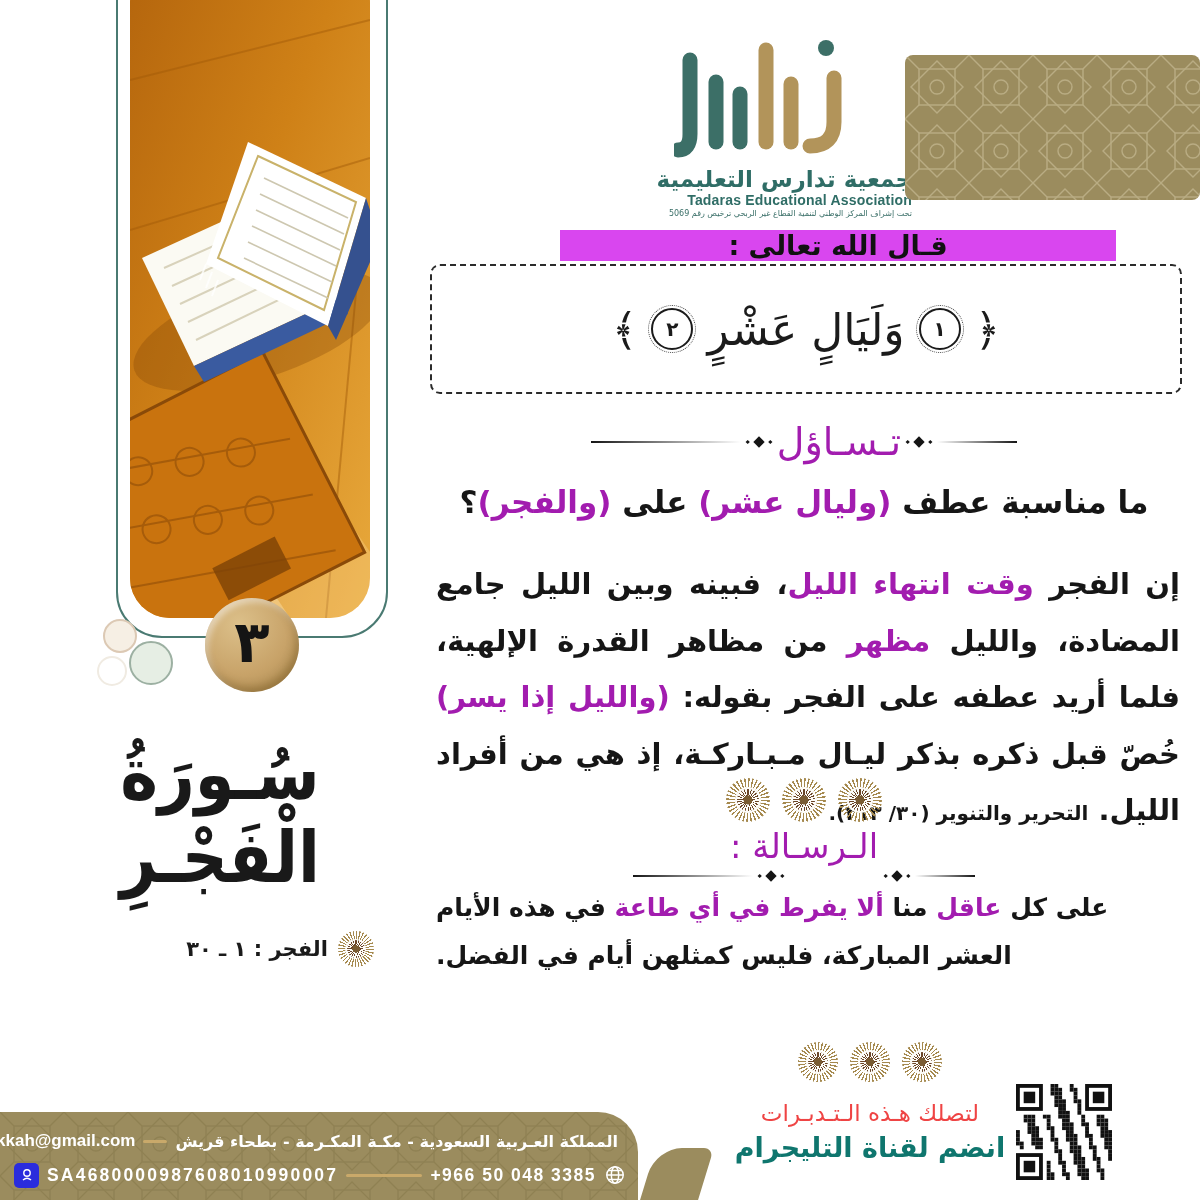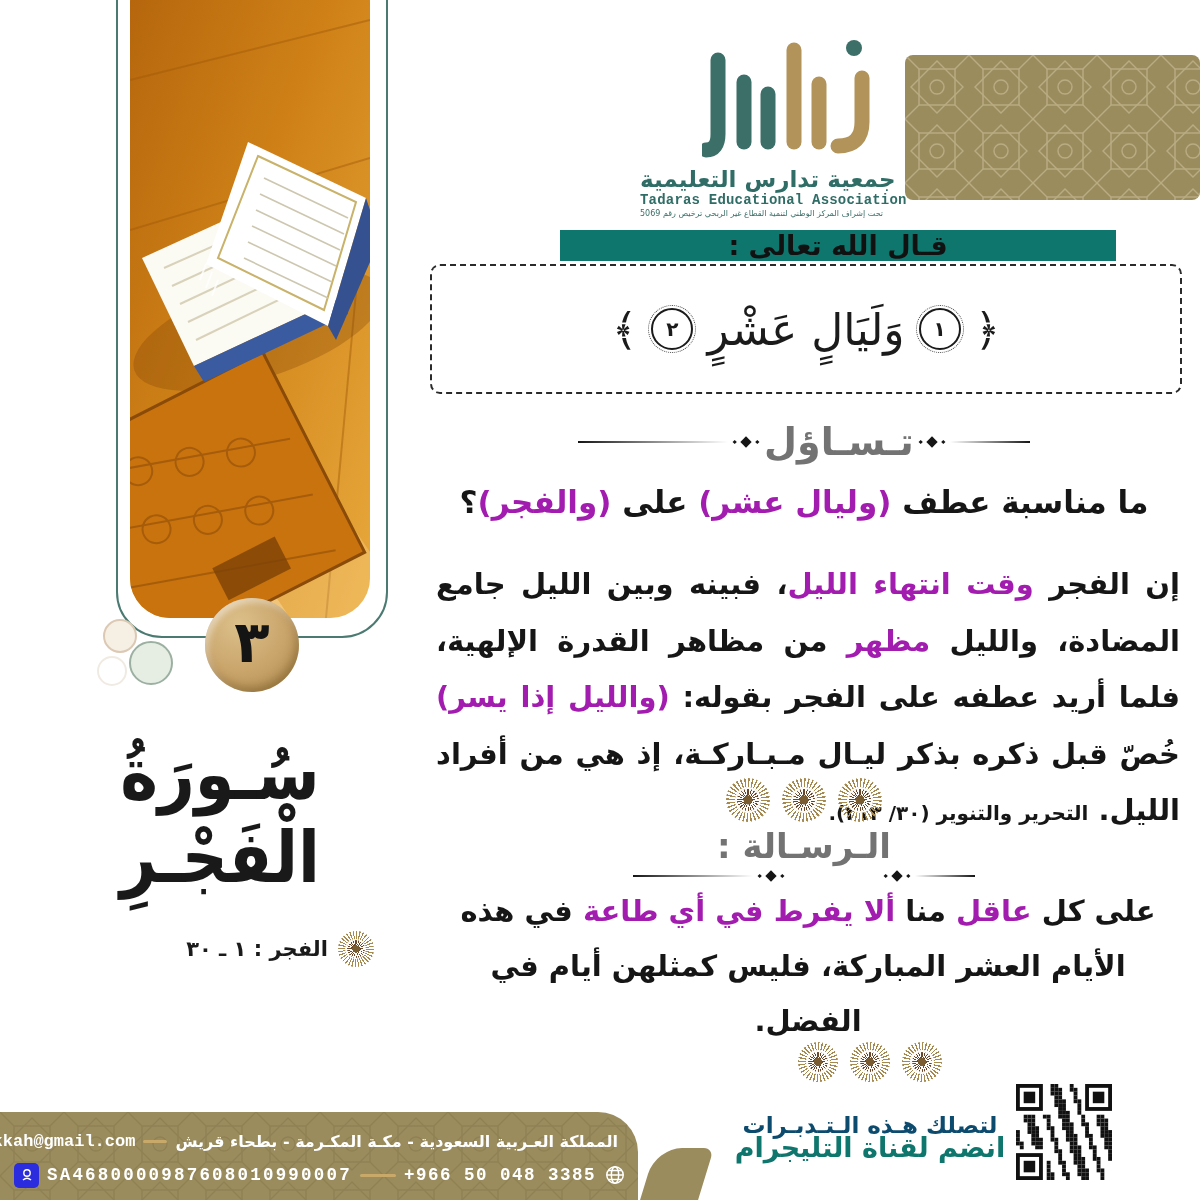--- a/index.html
+++ b/index.html
@@ -1,19 +1,19 @@
 <!DOCTYPE html>
 <html lang="ar"><head>
 <meta charset="utf-8">
 <style>
   html,body{margin:0;padding:0;}
   body{width:1200px;height:1200px;position:relative;background:#ffffff;overflow:hidden;
        font-family:"DejaVu Sans",sans-serif;-webkit-font-smoothing:antialiased;}
   .abs{position:absolute;}
-  .latin{font-family:Liberation Mono, monospace;}
+  .latin{font-family:Liberation Sans, sans-serif;}
 
   
   .teal-frame{left:116px;top:-50px;width:268px;height:684px;border:2px solid #4a7a72;border-radius:46px;}
   .photo-wrap{left:130px;top:-38px;width:240px;height:656px;border-radius:40px;overflow:hidden;}
   .photo-wrap svg{display:block;}
 
   
   .num-circle{left:205px;top:598px;width:94px;height:94px;border-radius:50%;
     background:radial-gradient(circle at 36% 28%,#dcc08a,#c8a369 55%,#a9884e 100%);
     box-shadow:inset -3px -5px 8px rgba(90,60,10,.35), inset 3px 4px 6px rgba(255,255,255,.5);
@@ -25,46 +25,46 @@
   .circ.green{left:129px;top:641px;width:40px;height:40px;border:2px solid #9cb0a2;background:#e6eee4;}
   .circ.ghost{left:97px;top:656px;width:26px;height:26px;border:2px solid #f0ebe2;background:#fff;}
 
   
   .surah-callig{left:16px;top:742px;width:408px;text-align:center;color:#191919;
     font-size:64px;font-weight:bold;transform:scaleY(1.12);letter-spacing:-1px;}
   .surah-range{left:140px;top:884px;width:280px;display:flex;flex-direction:row;align-items:center;justify-content:center;gap:10px;direction:rtl;margin-top:47px;}
   .surah-range .txt{font-size:21px;font-weight:bold;color:#1a1a1a;}
 
   
-  .brand{left:640px;top:34px;width:300px;text-align:left;}
+  .brand{left:612px;top:34px;width:300px;text-align:right;}
   .brand .org-ar{color:#2f6d66;font-size:23px;font-weight:bold;margin-top:4px;}
   .brand .org-en{color:#2f6d66;font-size:14px;font-weight:bold;letter-spacing:.2px;}
   .brand .lic{color:#3a6f68;font-size:8px;margin-top:1px;}
 
   
   .band{left:905px;top:55px;width:295px;height:145px;}
 
   
   .quote-intro{left:560px;top:230px;width:540px;text-align:center;font-size:27px;font-weight:bold;color:#111;
-    background:#0f766e;z-index:3;padding:0 8px;}
+    background:#d946ef;z-index:3;padding:0 8px;}
   .verse-box{left:430px;top:264px;width:748px;height:126px;border:2px dashed #2b2b2b;border-radius:10px;
     display:flex;align-items:center;justify-content:center;z-index:2;}
   .verse{direction:rtl;display:flex;align-items:center;gap:14px;font-size:44px;color:#1b1b1b;}
   .ayah-mark{width:38px;height:38px;border:2px solid #1b1b1b;outline:1px dotted #444;outline-offset:2px;
     border-radius:50%;display:inline-flex;align-items:center;justify-content:center;
     font-size:20px;font-weight:bold;flex:0 0 auto;}
 
   
   .orn-row{display:flex;align-items:center;justify-content:center;gap:14px;}
   .orn-line{height:2px;background:#151515;}
   .orn-line.fadeL{background:linear-gradient(to left,#151515,rgba(0,0,0,0));}
   .orn-line.fadeR{background:linear-gradient(to right,#151515,rgba(0,0,0,0));}
   .dia{width:8px;height:8px;background:#151515;transform:rotate(45deg);
     box-shadow:8px -8px 0 -2.5px #151515,-8px 8px 0 -2.5px #151515;}
-  .sec-title{font-weight:bold;color:#737373;}
+  .sec-title{font-weight:normal;color:#a21caf;}
 
   .tasaul-row{left:430px;top:420px;width:748px;}
   .tasaul-row .sec-title{font-size:38px;}
   .question{left:430px;top:484px;width:748px;text-align:center;font-size:31px;font-weight:bold;color:#161616;direction:rtl;}
 
   .answer{left:436px;top:556px;width:744px;direction:rtl;text-align:justify;
     font-size:29px;font-weight:bold;color:#161616;line-height:1.95;}
   .seg-b{color:#161616;}
   .seg-g{color:#a21caf;}
   .seg-c{color:#161616;font-size:20px;font-weight:bold;}
@@ -75,27 +75,27 @@
     background:repeating-conic-gradient(from 0deg,#a5894e 0 4.5deg,rgba(255,255,255,0) 4.5deg 11.25deg);}
   .rosette::before{content:"";position:absolute;inset:21%;border-radius:50%;background:#fdfcf8;}
   .rosette::after{content:"";position:absolute;inset:25%;border-radius:50%;
     background:radial-gradient(circle,#7a5c33 0 28%,rgba(0,0,0,0) 30%),
                repeating-conic-gradient(#6b4527 0 6deg,rgba(255,255,255,0) 6deg 16deg);}
   .rosette.small{width:36px;height:36px;}
 
   .risala-title{left:430px;top:826px;width:748px;text-align:center;}
   .risala-title .sec-title{font-size:34px;}
   .risala-orn{left:430px;top:872px;width:748px;}
-  .message{left:436px;top:884px;width:744px;direction:rtl;text-align:center;
-    font-size:29px;font-weight:bold;line-height:1.9;}
+  .message{left:436px;top:884px;width:744px;direction:rtl;text-align:left;
+    font-size:25px;font-weight:bold;line-height:1.9;}
 
   
   .tg-rosettes{left:760px;top:1042px;width:220px;}
   .tg-rosettes .rosette{width:40px;height:40px;}
-  .tg-line1{left:730px;top:1100px;width:280px;text-align:center;font-size:23px;font-weight:bold;color:#0c4a6e;direction:rtl;margin-top:12px;}
+  .tg-line1{left:730px;top:1100px;width:280px;text-align:center;font-size:23px;font-weight:normal;color:#ef4444;direction:rtl;}
   .tg-line2{left:730px;top:1132px;width:280px;text-align:center;font-size:27px;font-weight:bold;color:#0f766e;direction:rtl;}
   .qr{left:1016px;top:1084px;width:96px;height:96px;background:#fff;}
 
   
   .bar{left:0;top:1112px;width:638px;height:88px;overflow:hidden;border-top-right-radius:40px;}
   .bar-slash{left:648px;top:1148px;width:58px;height:52px;background:#9b8c5e;
     transform:skewX(-17deg);border-top-left-radius:26px;border-top-right-radius:10px;}
   .f-rows{left:14px;top:1124px;width:612px;}
   .f-row{display:flex;direction:rtl;align-items:center;justify-content:space-between;height:34px;gap:8px;}
   .f-addr{color:#fff;font-size:16px;font-weight:bold;white-space:nowrap;}

